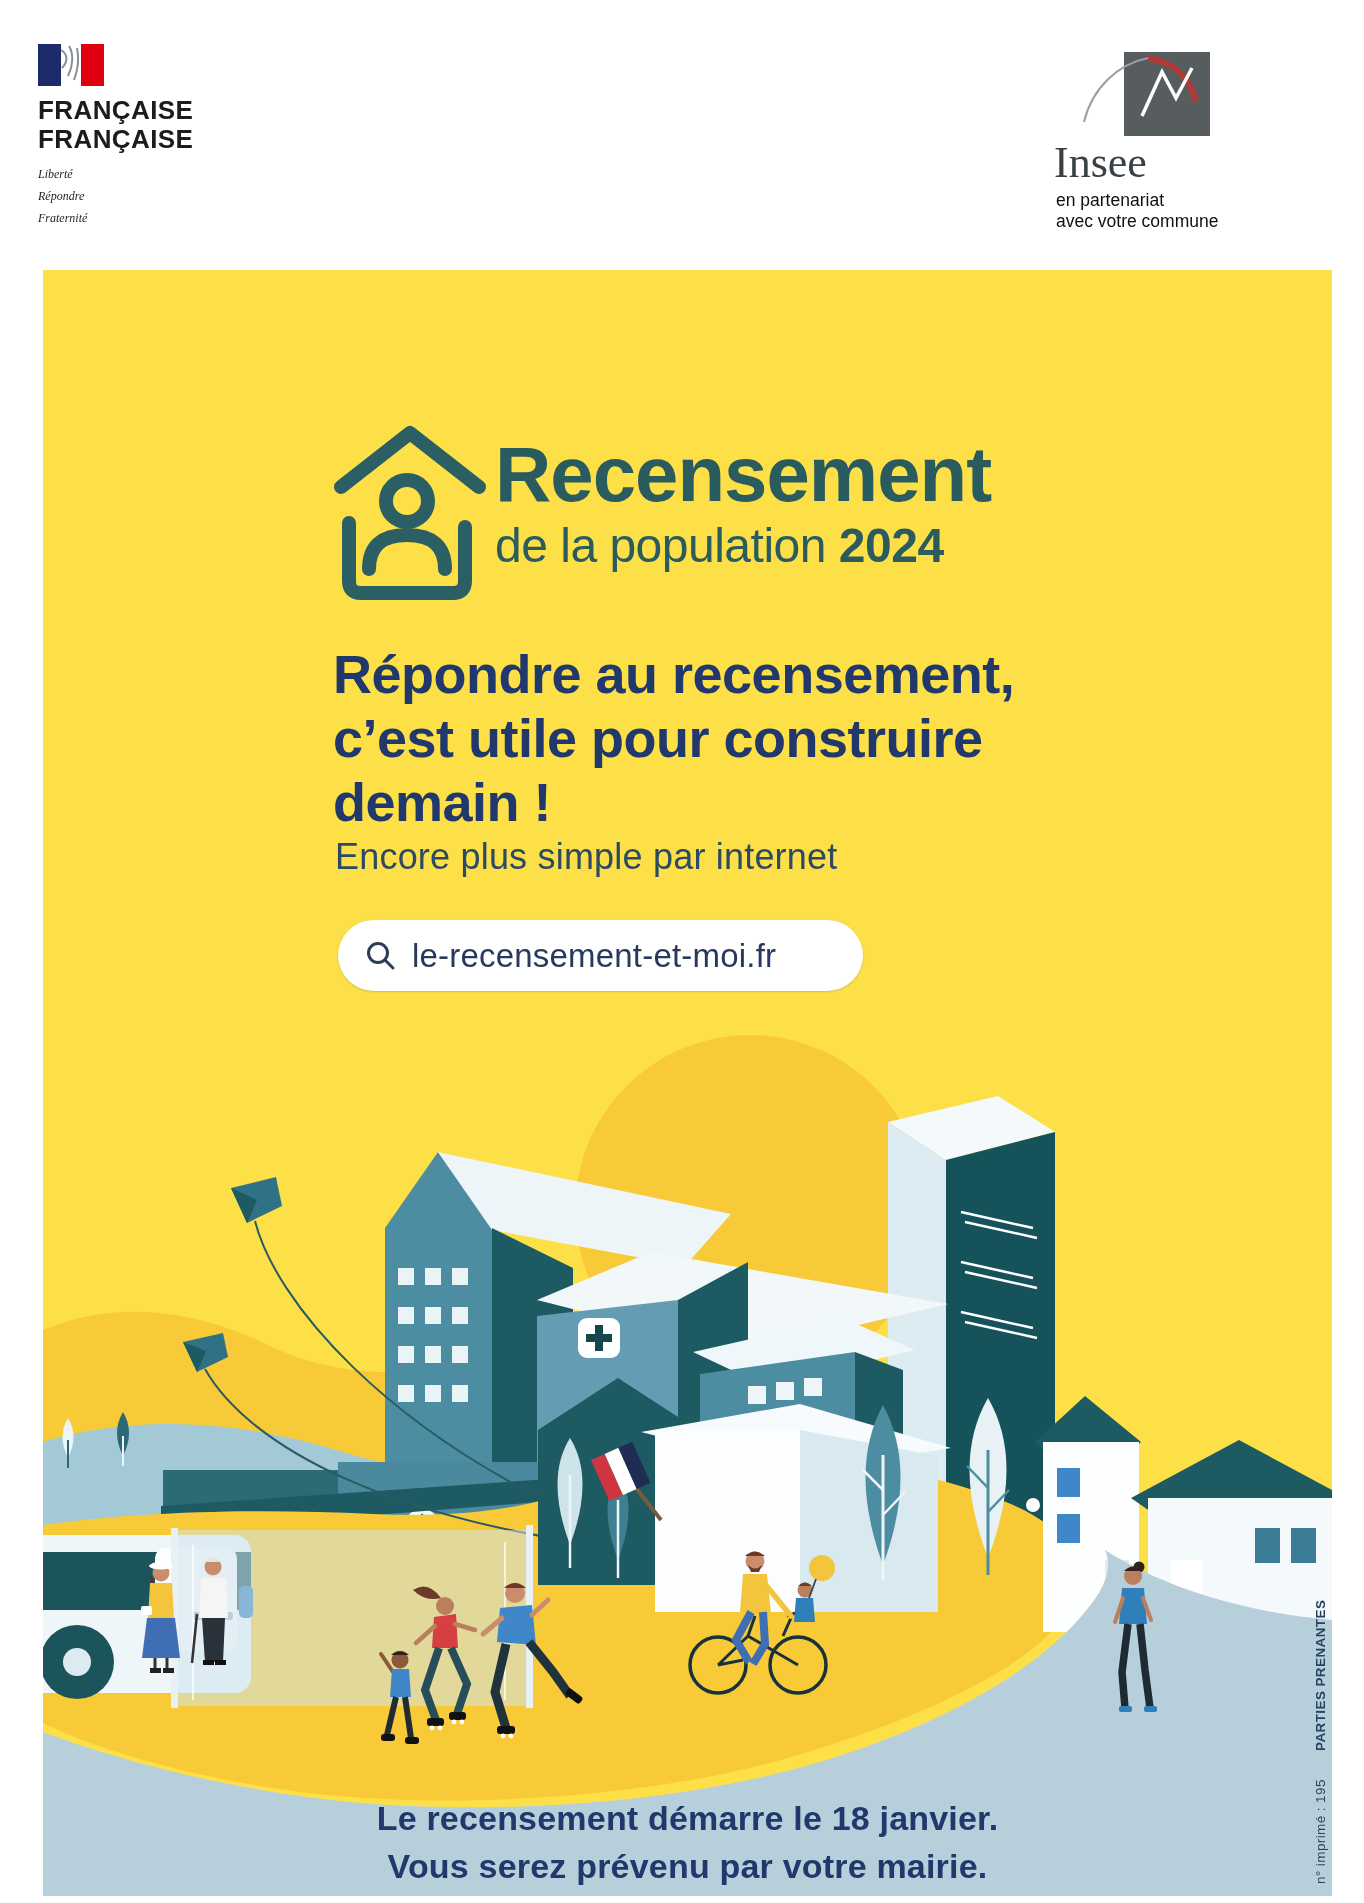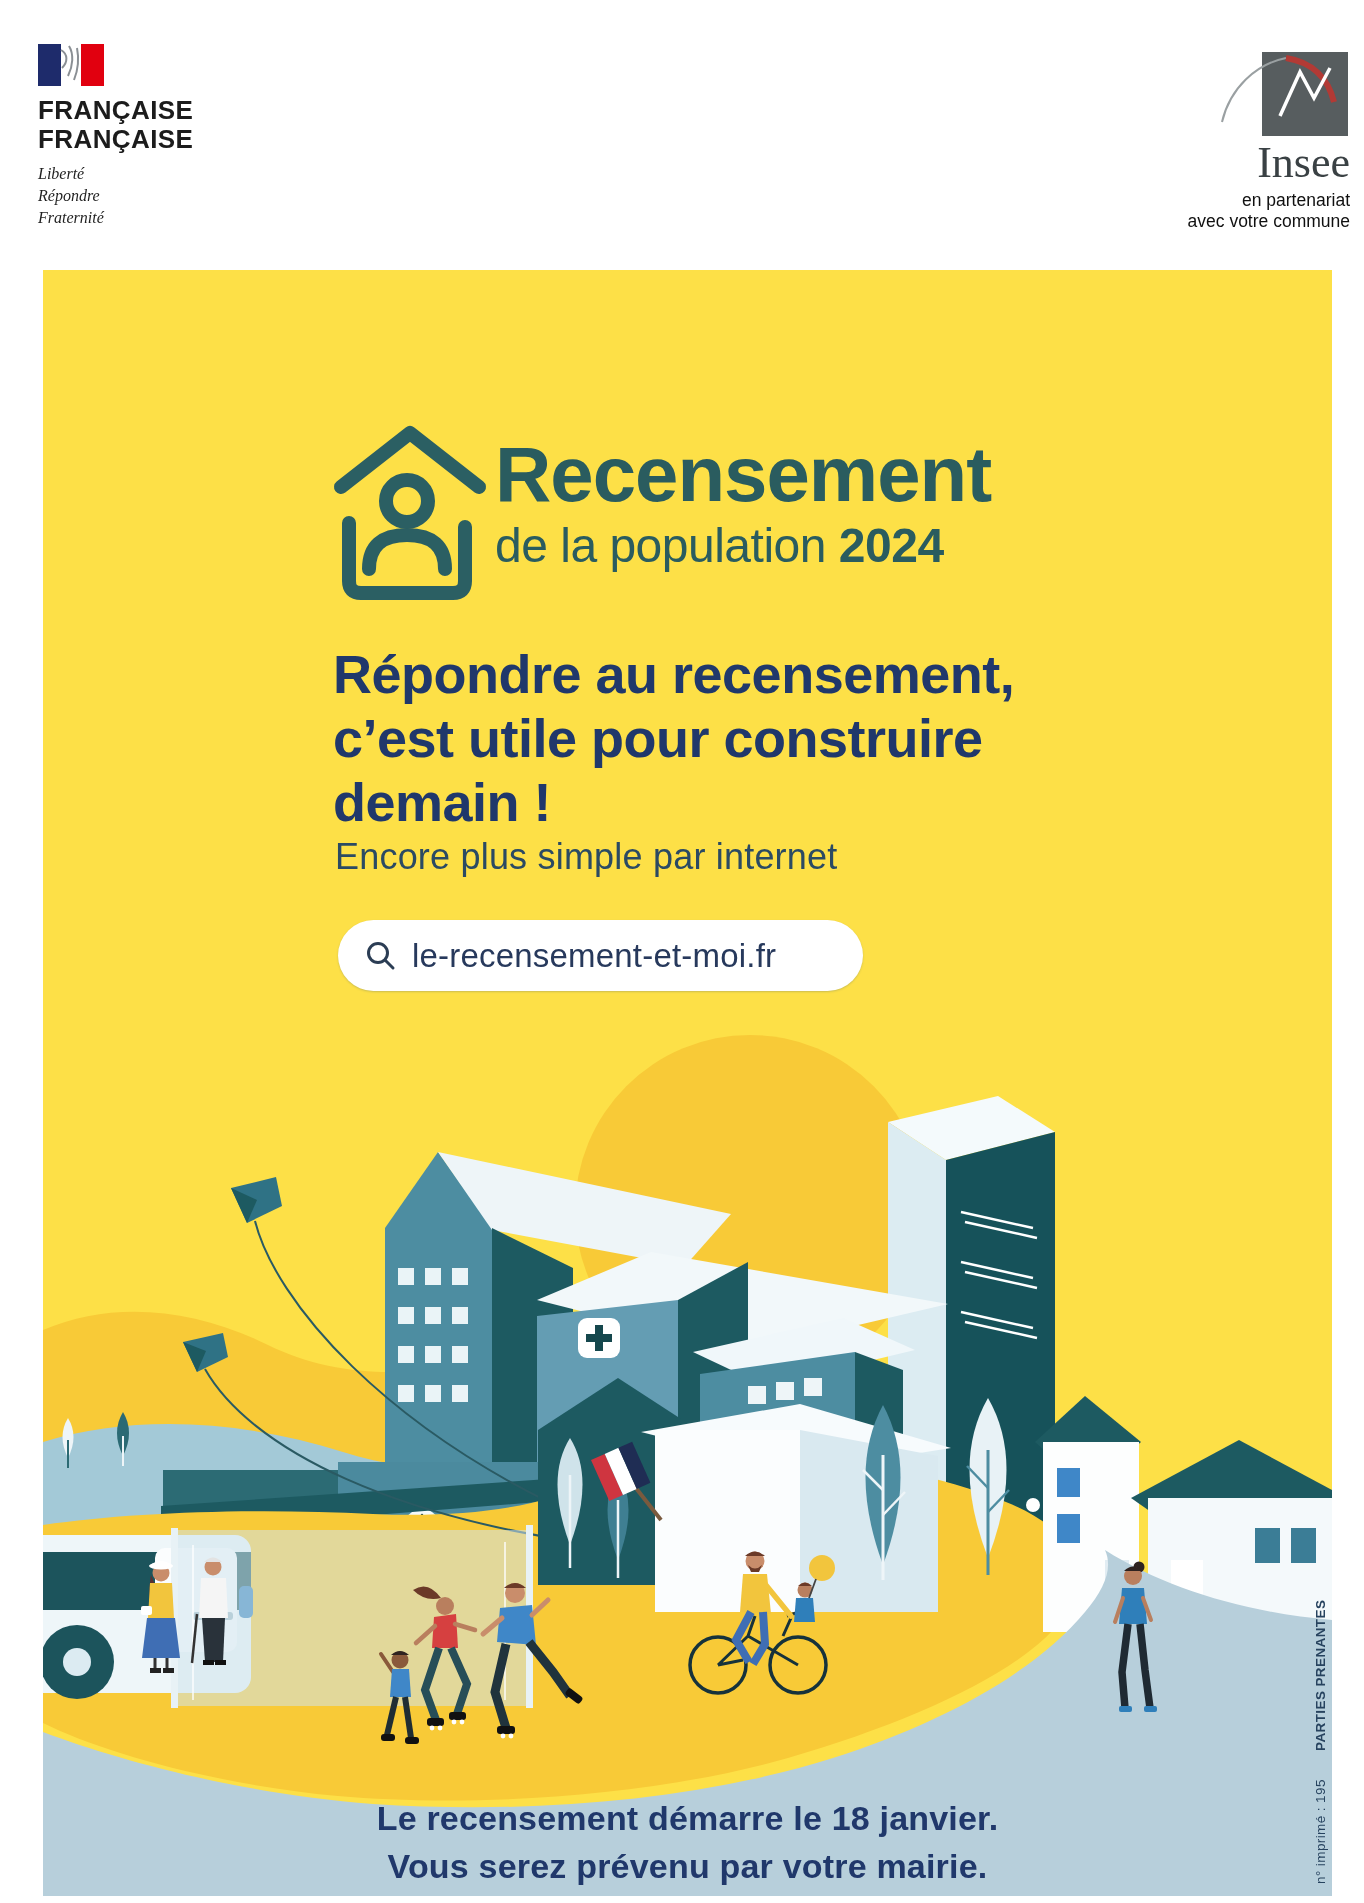--- a/index.html
+++ b/index.html
@@ -6,22 +6,22 @@
   html,body { background:#ffffff; }
   body { font-family:"Liberation Sans", sans-serif; }
   .page {
     position:relative; width:1364px; height:1903px; background:#ffffff;
     overflow:hidden; margin:0 auto;
   }
   
   .rf-block { position:absolute; left:38px; top:44px; }
   .rf-flag { width:66px; height:42px; display:flex; }
   .rf-title { margin-top:10px; font-size:26px; line-height:29px; font-weight:700; color:#1c1c1c; letter-spacing:.4px; }
-  .rf-motto { margin-top:9px; font-family:"Liberation Serif", serif; font-style:italic; font-size:16px; line-height:22px; color:#1f1f1f; }
-  .insee-block { position:absolute; left:1020px; top:50px; width:330px;text-align:right; }
+  .rf-motto { margin-top:9px; font-family:"Liberation Serif", serif; font-style:italic; font-size:12px; line-height:22px; color:#1f1f1f; }
+  .insee-block { position:absolute; left:1020px; top:50px; width:330px; }
   .insee-logo-wrap { margin-left:62px; }
   .insee-name { font-family:"Liberation Serif", serif; font-size:44px; line-height:46px; color:#3a4144; margin-left:34px; margin-top:-2px; }
   .insee-partner { font-size:17.5px; line-height:21px; color:#101010; margin-left:36px; margin-top:4px; }
   
   .poster {
     position:absolute; left:43px; top:270px; width:1289px; height:1626px;
     background:#fde047; overflow:hidden;
   }
   .brand-logo { position:absolute; left:288px; top:153px; width:158px; height:182px; }
   .brand-text { position:absolute; left:452px; top:162px; color:#2a5c5f; }

